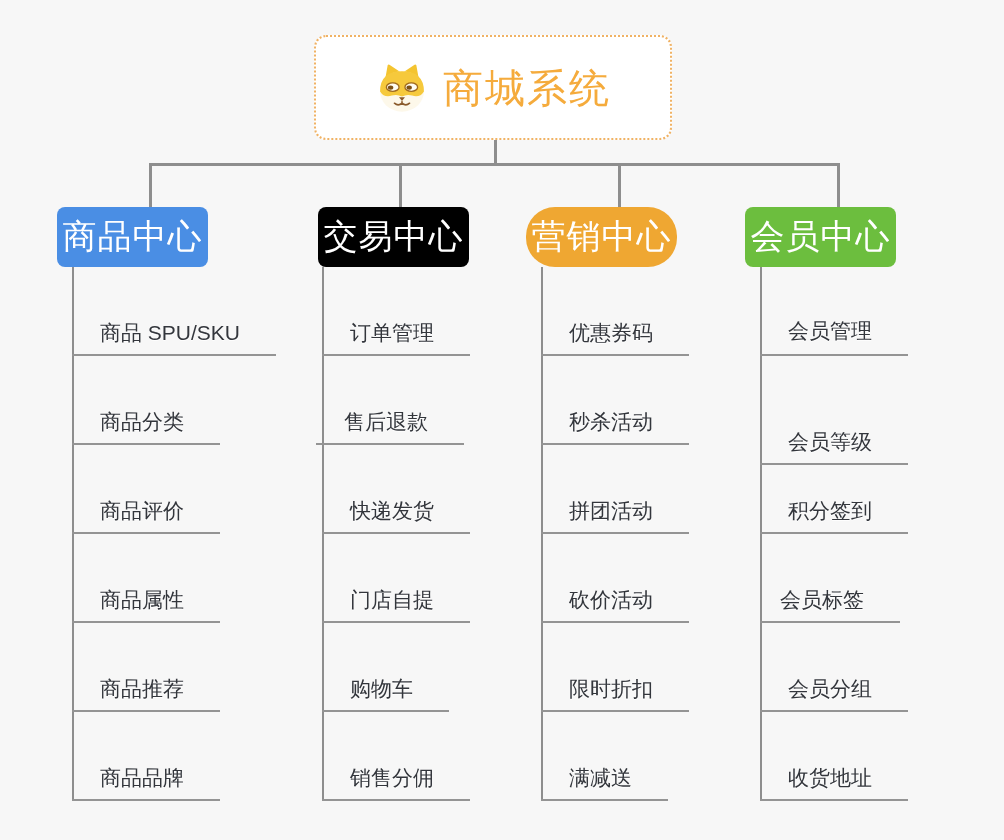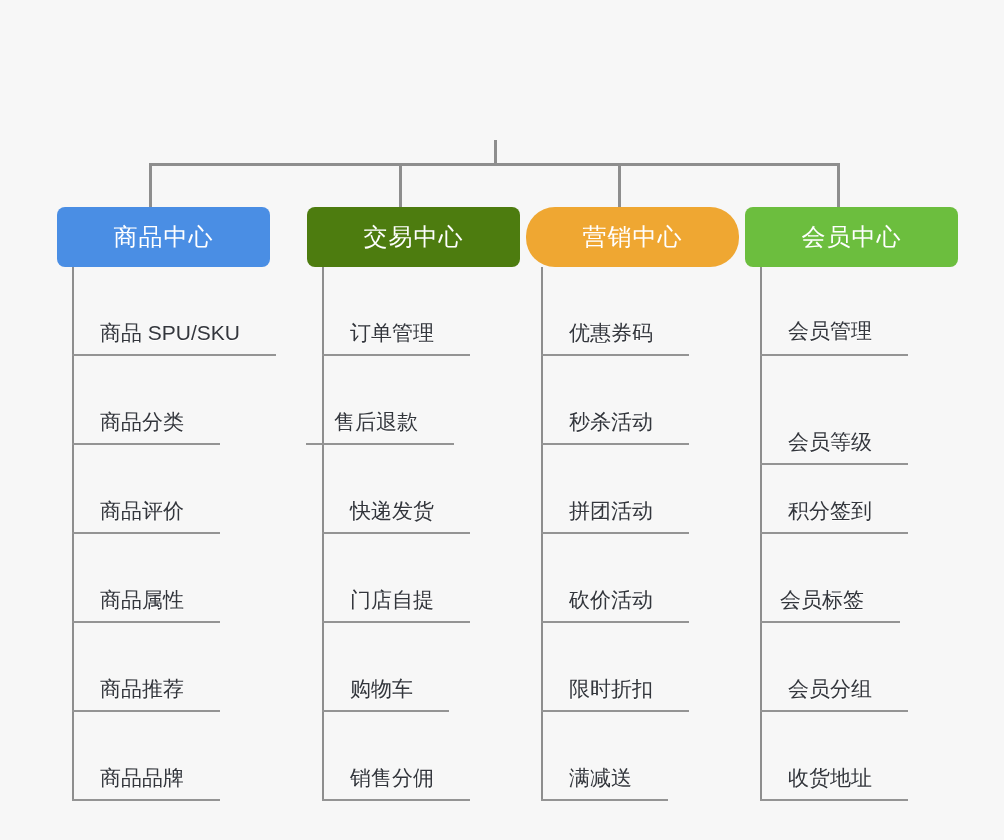--- a/index.html
+++ b/index.html
@@ -24,59 +24,77 @@
   }
   .dog-icon{width:54px; height:54px; display:inline-block; flex:0 0 auto;}
   
   .line{position:absolute; background:var(--connector);}
   .stem{left:494px; top:140px; width:3px; height:24px;}
   .bus{left:149px; top:163px; width:691px; height:3px;}
   .drop{top:163px; width:3px; height:45px;}
   .spine{top:267px; width:2px; height:533px;}
   
   .branch-box{
-    position:absolute; top:207px; width:213px; height:60px; border-radius:8px;
-    color:var(--branch-text); font-size:24px; letter-spacing:1px;
+    position:absolute; top:207px; width:151px; height:60px; border-radius:8px;
+    color:var(--branch-text); font-size:34px; letter-spacing:1px;
     display:flex; align-items:center; justify-content:center; cursor:pointer;
     white-space:nowrap;
   }
   
   .item{
     position:absolute;
     padding:0 36px 6px 28px;
     line-height:30px; font-size:21px; color:var(--item-text);
     border-bottom:2px solid var(--underline);
     white-space:nowrap; cursor:pointer;
     text-shadow:0 1px 0 rgba(255,255,255,.85);
   }
 </style>
 </head>
 <body>
 
 <div class="canvas">
 
+  <div class="root-node">
+    <span class="dog-icon">
+      <svg viewBox="0 0 64 64" width="54" height="54" aria-hidden="true">
+        <path d="M12 22 L15 5 Q16 3 18 5 L30 13 Z" fill="#F4C430"></path>
+        <path d="M52 22 L49 5 Q48 3 46 5 L34 13 Z" fill="#F4C430"></path>
+        <ellipse cx="32" cy="36" rx="26" ry="24" fill="#FDF8EA"></ellipse>
+        <path d="M6 36 Q6 12 32 12 Q58 12 58 36 Q53 44 44 41 Q38 39 32 42 Q26 39 20 41 Q11 44 6 36 Z" fill="#F6C93C"></path>
+        <ellipse cx="21" cy="31" rx="7.5" ry="5" fill="#FFFDF2" stroke="#A06B1E" stroke-width="1.6"></ellipse>
+        <ellipse cx="43" cy="31" rx="7.5" ry="5" fill="#FFFDF2" stroke="#A06B1E" stroke-width="1.6"></ellipse>
+        <ellipse cx="18.5" cy="31.5" rx="3.2" ry="2.6" fill="#7C5014"></ellipse>
+        <ellipse cx="40.5" cy="31.5" rx="3.2" ry="2.6" fill="#7C5014"></ellipse>
+        <path d="M28.5 43 L35.5 43 L32 47.5 Z" fill="#8A5A2B"></path>
+        <path d="M32 47.5 L32 50" stroke="#8A5A2B" stroke-width="1.6"></path>
+        <path d="M23 50 Q27.5 54 32 50 Q36.5 54 41 50" stroke="#8A5A2B" stroke-width="1.8" fill="none" stroke-linecap="round"></path>
+      </svg>
+    </span>
+    <span class="root-title">商城系统</span>
+  </div>
 
   <div class="line stem"></div>
   <div class="line bus"></div>
 
   <div id="branches">
       <div class="line drop" style="left: 149px;"></div>
       <div class="branch-box" style="left: 57px; background: rgb(74, 142, 228);">商品中心</div>
       <div class="line spine" style="left: 72px;"></div>
       <div class="item" style="left: 72px; top: 318px;">商品 SPU/SKU</div>
       <div class="item" style="left: 72px; top: 407px; text-align: right;">商品分类</div>
       <div class="item" style="left: 72px; top: 496px;">商品评价</div>
       <div class="item" style="left: 72px; top: 585px;">商品属性</div>
       <div class="item" style="left: 72px; top: 674px;">商品推荐</div>
       <div class="item" style="left: 72px; top: 763px;">商品品牌</div>
       <div class="line drop" style="left: 399px;"></div>
-      <div class="branch-box" style="left: 307px; background: #4d7c0f;">交易中心</div>
+      <div class="branch-box" style="left: 318px; background: #000000;">交易中心</div>
       <div class="line spine" style="left: 322px;"></div>
       <div class="item" style="left: 322px; top: 318px;">订单管理</div>
-      <div class="item" style="left: 306px; top: 407px;">售后退款</div>
+      <div class="item" style="left: 316px; top: 407px;">售后退款</div>
       <div class="item" style="left: 322px; top: 496px;">快递发货</div>
       <div class="item" style="left: 322px; top: 585px;">门店自提</div>
       <div class="item" style="left: 322px; top: 674px;">购物车</div>
       <div class="item" style="left: 322px; top: 763px;">销售分佣</div>
       <div class="line drop" style="left: 618px;"></div>
       <div class="branch-box" style="left: 526px; background: rgb(239, 167, 50); border-radius: 29px;">营销中心</div>
       <div class="line spine" style="left: 541px;"></div>
       <div class="item" style="left: 541px; top: 318px;">优惠券码</div>
       <div class="item" style="left: 541px; top: 407px;">秒杀活动</div>
       <div class="item" style="left: 541px; top: 496px;">拼团活动</div>

